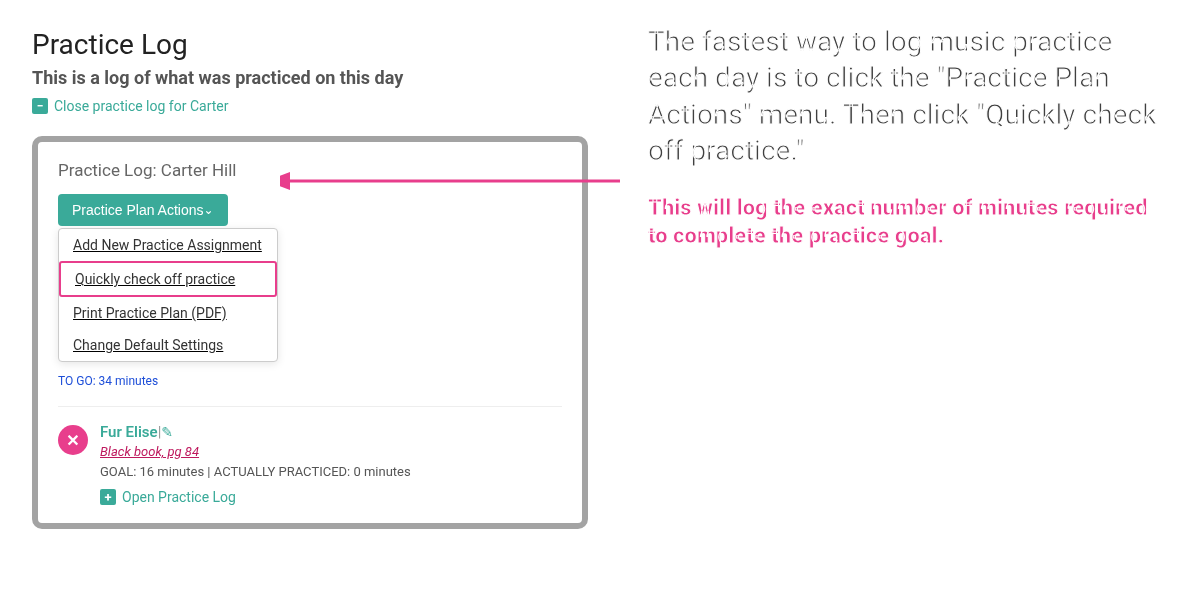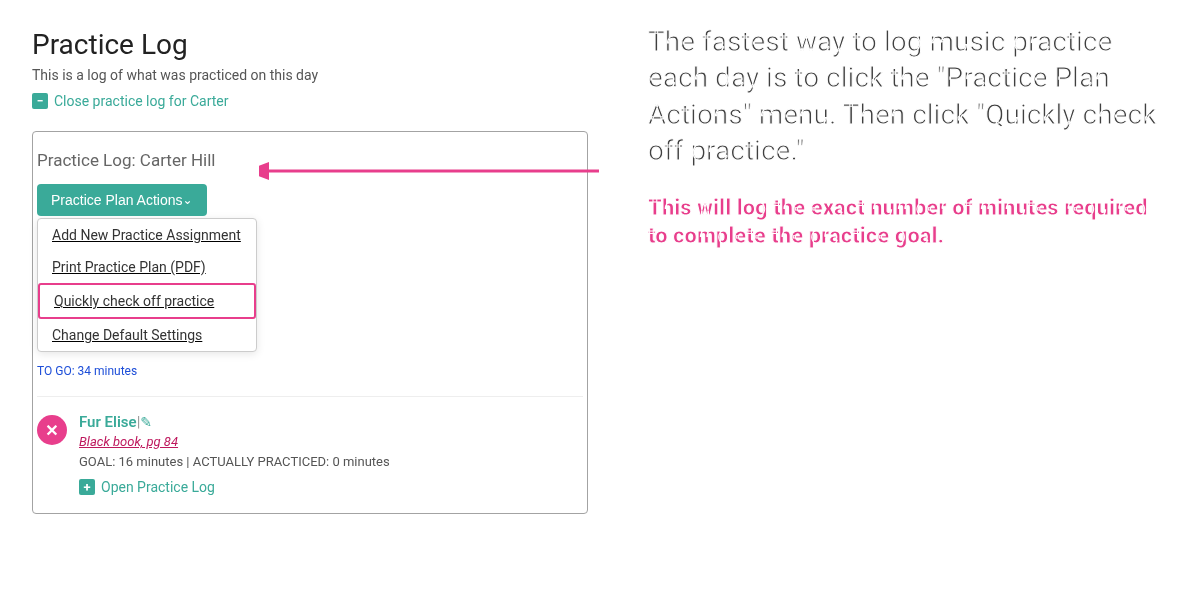--- a/index.html
+++ b/index.html
@@ -22,23 +22,24 @@
       padding: 24px 28px;
       background: #fff;
     }
     .page-title {
       font-size: 28px;
       font-weight: 400;
       color: #222;
       margin-bottom: 6px;
     }
     .subtitle {
-      font-size: 14px;
+      font-size: 18px;
       color: #555;
       margin-bottom: 10px;
+      font-weight: bold;
     }
     .close-link {
       display: flex;
       align-items: center;
       gap: 6px;
       color: #3aaa99;
       font-size: 14px;
       text-decoration: none;
       margin-bottom: 22px;
       cursor: pointer;
@@ -50,23 +51,23 @@
       border-radius: 2px;
       display: flex;
       align-items: center;
       justify-content: center;
       color: #fff;
       font-size: 12px;
       font-weight: bold;
       flex-shrink: 0;
     }
     .card {
-      border: 1px solid #a3a3a3;
-      border-radius: 4px;
-      padding: 18px 4px;
+      border: 6px solid #a3a3a3;
+      border-radius: 10px;
+      padding: 18px 20px;
       background: #fff;
     }
     .card-title {
       font-size: 17px;
       font-weight: 400;
       color: #666;
       margin-bottom: 14px;
     }
     .dropdown-btn {
       background: #3aaa99;
@@ -240,22 +241,22 @@
     <div class="card-title">Practice Log: Carter Hill</div>
 
     <div class="arrow-container">
       <div class="dropdown-wrapper">
         <button class="dropdown-btn">
           <span>Practice Plan Actions</span>
           <span class="chevron">⌄</span>
         </button>
         <div class="dropdown-menu">
           <div class="dropdown-item">Add New Practice Assignment</div>
+          <div class="dropdown-item highlighted">Quickly check off practice</div>
           <div class="dropdown-item">Print Practice Plan (PDF)</div>
-          <div class="dropdown-item highlighted">Quickly check off practice</div>
           <div class="dropdown-item">Change Default Settings</div>
         </div>
       </div>
       <svg class="red-arrow" viewBox="0 0 340 30" xmlns="http://www.w3.org/2000/svg">
         <defs>
           <marker id="arrowhead" markerWidth="8" markerHeight="8" refX="0" refY="3" orient="auto">
             <polygon points="0 0, 8 3, 0 6" fill="#e83e8c"></polygon>
           </marker>
         </defs>
         <line x1="340" y1="15" x2="10" y2="15" stroke="#e83e8c" stroke-width="3" marker-end="url(#arrowhead)"></line>

